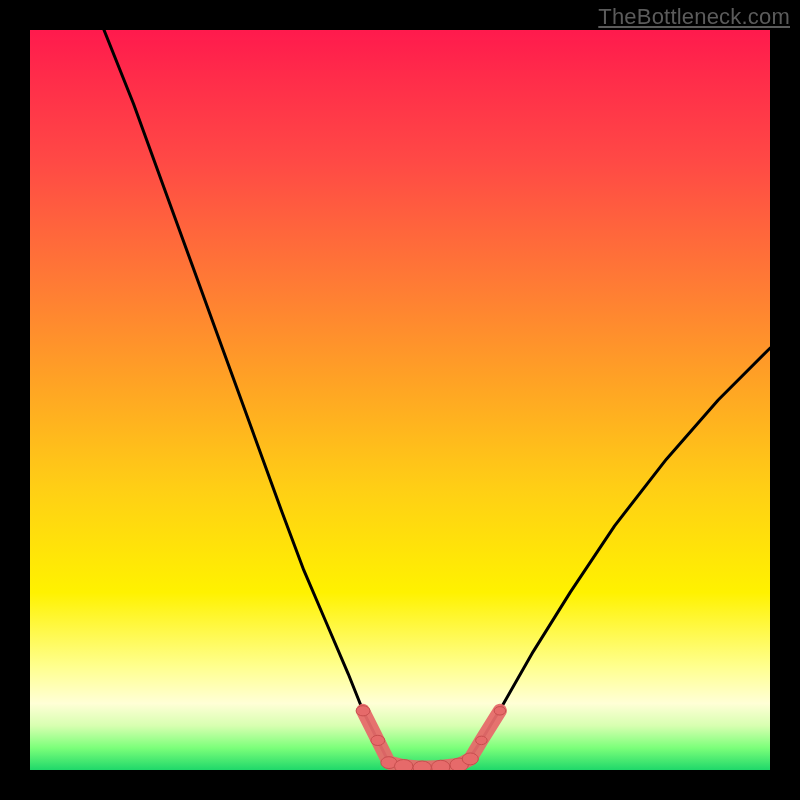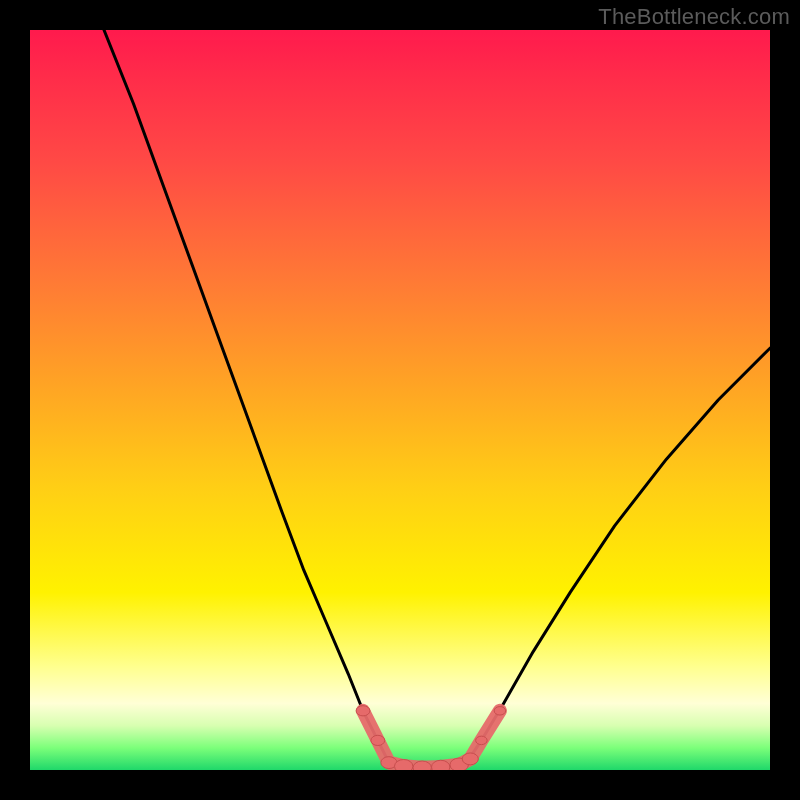--- a/index.html
+++ b/index.html
@@ -59,20 +59,21 @@
     pointer-events: none;
   }
   .watermark {
     position: absolute;
     top: 4px;
     right: 10px;
     color: #5b5b5b;
     font-size: 22px;
     font-weight: 500;
     letter-spacing: 0.2px;
+    text-decoration: underline;
   }
 </style>
 </head>
 <body>
 
 <div class="frame">
   <div class="plot-area">
     <div class="gradient-fill"></div>
     <svg class="curves" viewBox="0 0 740 740" preserveAspectRatio="none">
       <g id="curve-layer">

